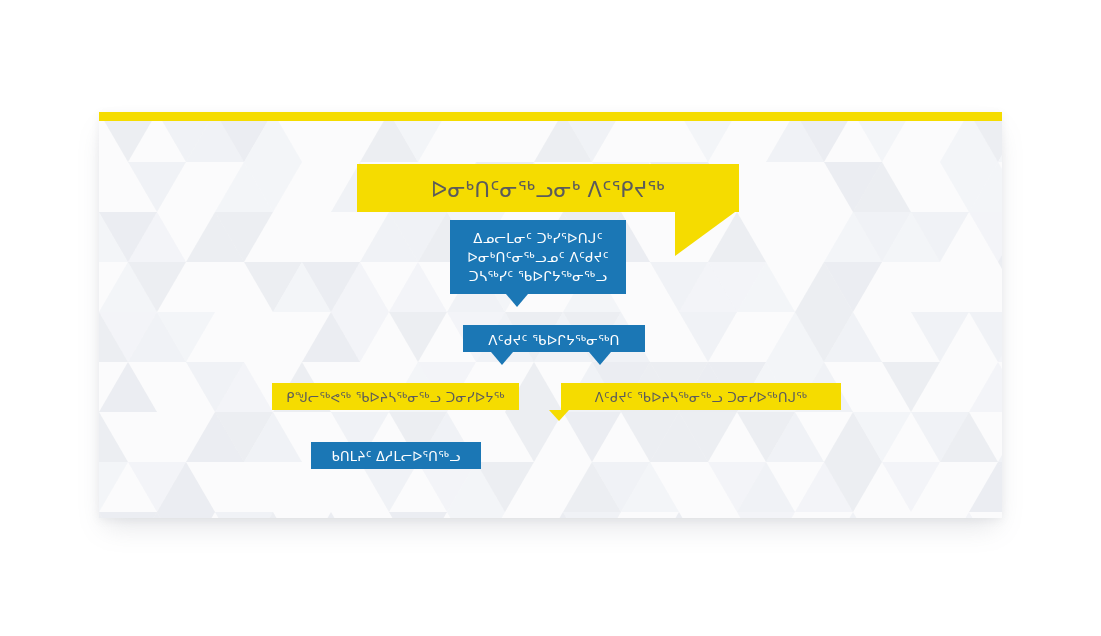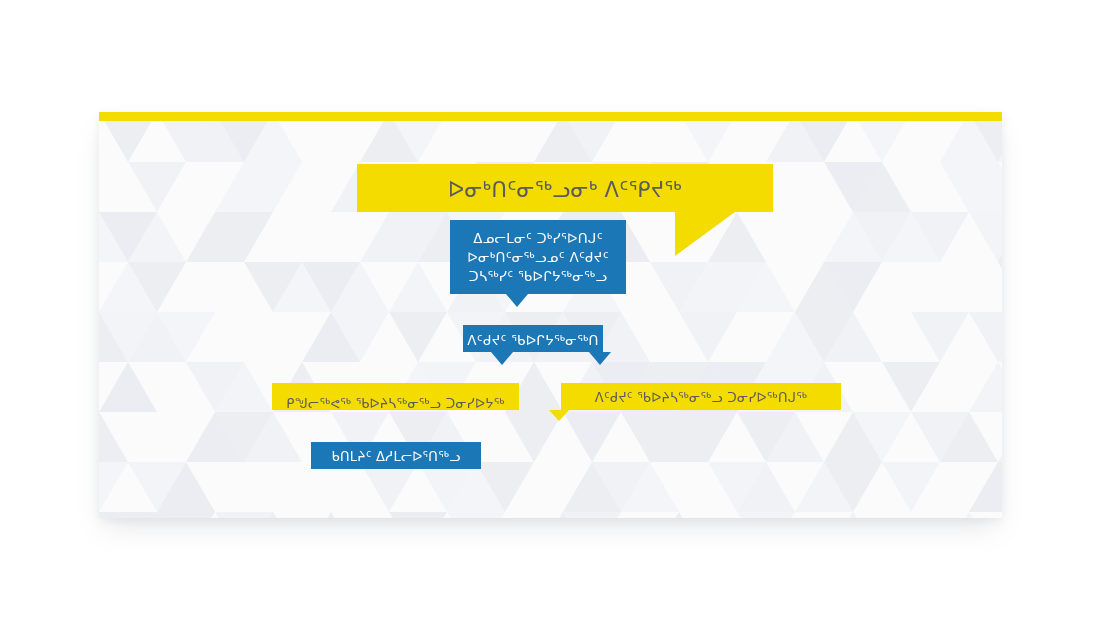--- a/index.html
+++ b/index.html
@@ -77,21 +77,21 @@
     position: absolute;
     width: 0;
     height: 0;
     border-style: solid;
   }
 
   
   #b1 {
     left: 258px;
     top: 52px;
-    width: 416px;
+    width: 382px;
     height: 48px;
     font-size: 21px;
     padding-top: 12px;
   }
   #b1 .tail {
     left: 318px;
     top: 48px;
     border-width: 0 0 44px 60px;
     border-color: transparent transparent transparent #f5dc00;
   }
@@ -109,21 +109,21 @@
     left: 56px;
     top: 74px;
     border-width: 13px 11px 0 11px;
     border-color: #1b77b5 transparent transparent transparent;
   }
 
   
   #b3 {
     left: 364px;
     top: 213px;
-    width: 140px;
+    width: 182px;
     height: 27px;
     font-size: 13.5px;
     padding-top: 6px;
   }
   #b3 .tail.left {
     left: 28px;
     top: 27px;
     border-width: 13px 11px 0 11px;
     border-color: #1b77b5 transparent transparent transparent;
   }
@@ -134,21 +134,21 @@
     border-color: #1b77b5 transparent transparent transparent;
   }
 
   
   #b4 {
     left: 173px;
     top: 271px;
     width: 247px;
     height: 27px;
     font-size: 13px;
-    padding-top: 12px;
+    padding-top: 6px;
   }
   #b4 .tail {
     left: 277px;
     top: 27px;
     border-width: 11px 10px 0 10px;
     border-color: #f5dc00 transparent transparent transparent;
   }
 
   
   #b5 {

